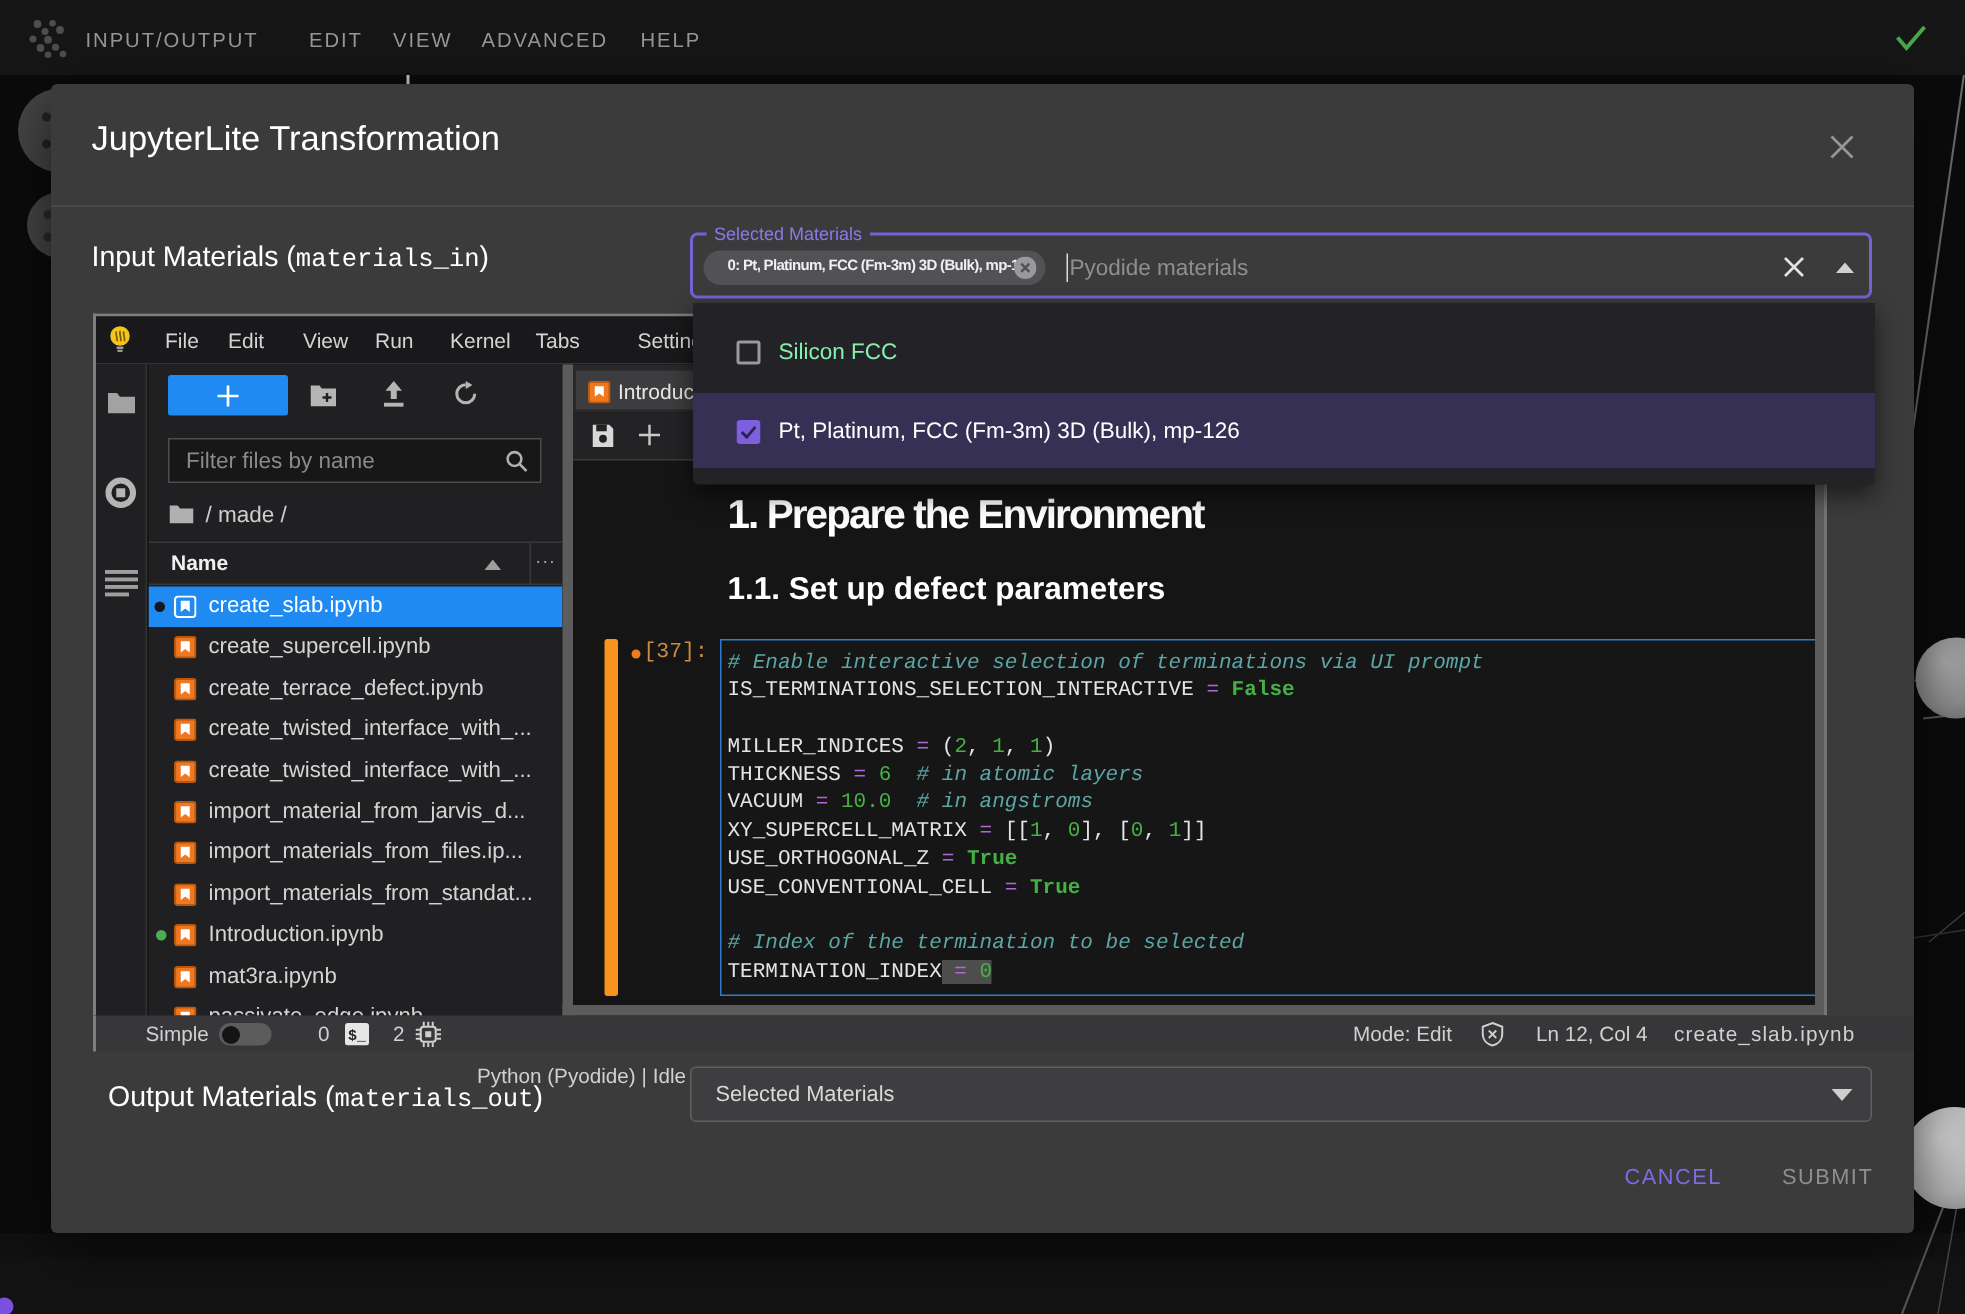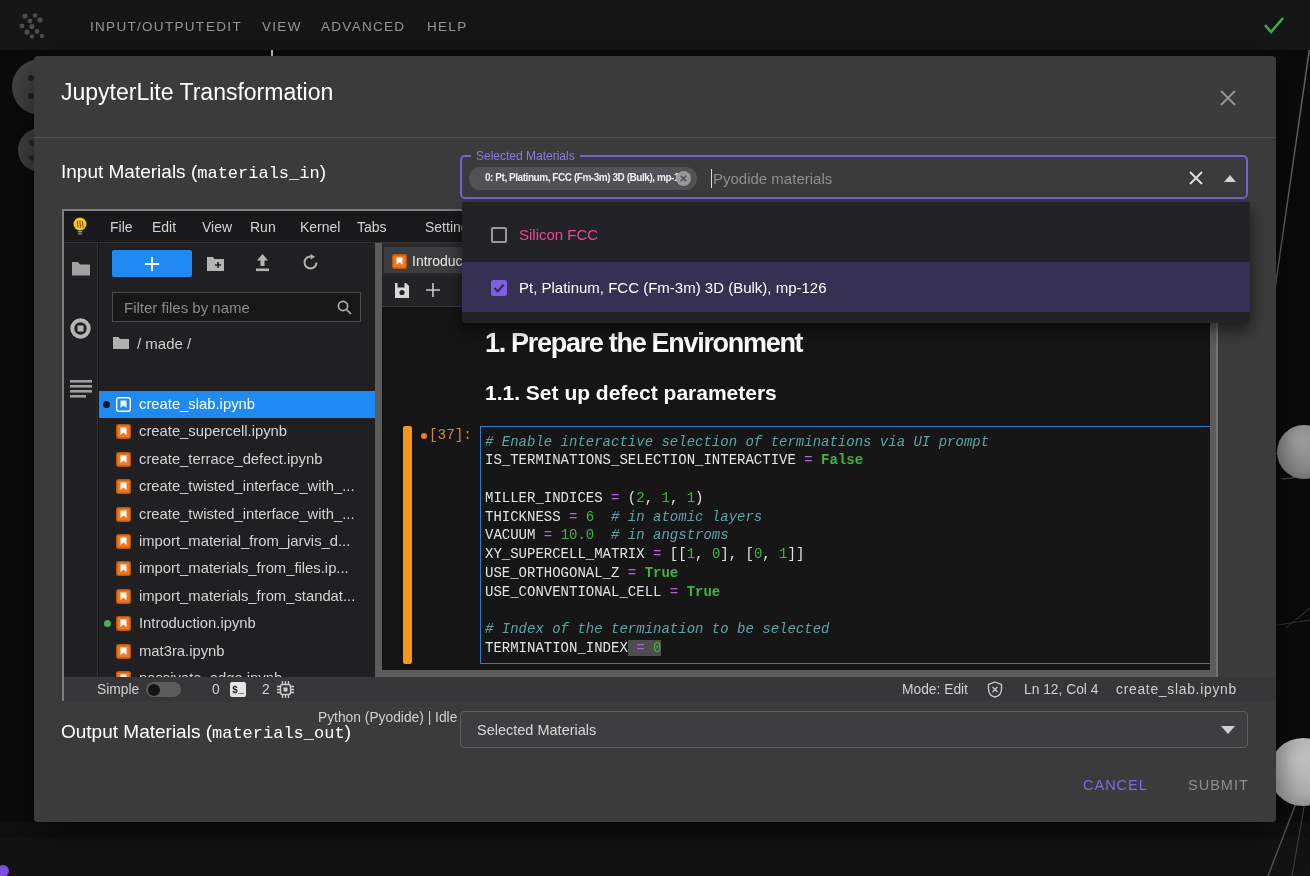--- a/index.html
+++ b/index.html
@@ -73,21 +73,21 @@
       <circle cx="11" cy="8" r="2.4"></circle>
           <circle cx="21" cy="7" r="2.6"></circle>
       <circle cx="3" cy="13" r="2.4"></circle>
           <circle cx="13" cy="13.5" r="2.6"></circle>
       <circle cx="8" cy="19" r="2.6"></circle>
           <circle cx="18" cy="18.5" r="2.4"></circle>
       <circle cx="23" cy="23" r="2.2"></circle>
           <circle cx="13" cy="23.5" r="2.2"></circle>
     </g>
   </svg>
-  <div class="tmenu" style="left:90px;">INPUT/OUTPUT</div>
+  <div class="tmenu" style="left:57px;">INPUT/OUTPUT</div>
   <div class="tmenu" style="left:206px;">EDIT</div>
   <div class="tmenu" style="left:262px;">VIEW</div>
   <div class="tmenu" style="left:321px;">ADVANCED</div>
   <div class="tmenu" style="left:427px;">HELP</div>
   <svg class="ab" style="left:1263px;top:15px;" width="22" height="20" viewBox="0 0 22 20">
     <path d="M2 10 L8 17 L20 3" stroke="#46a94d" stroke-width="2.6" fill="none"></path>
   </svg>
 </div>
 <div id="dialog" class="ab">
   <div class="ab" style="left:27px;top:23px;font-size:23px;color:#fff;">JupyterLite Transformation</div>
@@ -173,20 +173,28 @@
         <div class="ab" style="left:11px;top:6px;font-size:15px;color:#8a8a8a;">Filter files by name</div>
         <svg class="ab" style="left:224px;top:7px;" width="15" height="15" viewBox="0 0 15 15">
           <circle cx="6" cy="6" r="4.6" fill="none" stroke="#b0b0b0" stroke-width="1.7"></circle>
           <path d="M9.5 9.5 L14 14" stroke="#b0b0b0" stroke-width="1.7"></path>
         </svg>
       </div>
       <svg class="ab" style="left:14px;top:93px;" width="16" height="13" viewBox="0 0 16 13">
         <path d="M0 1 h5.5 l1.5 2 h9 v10 h-16 z" fill="#b0b0b0"></path>
       </svg>
       <div class="ab" style="left:38px;top:92px;font-size:15px;color:#cfcfcf;text-align:right;">/ made /</div>
+      <div class="ab" style="left:0;top:118px;width:276px;height:29px;border-top:1px solid #383838;border-bottom:1px solid #383838;box-sizing:border-box;">
+        <div class="ab" style="left:15px;top:5px;font-size:14px;font-weight:bold;color:#f0f0f0;">Name</div>
+        <svg class="ab" style="left:224px;top:11px;" width="11" height="7" viewBox="0 0 11 7">
+              <path d="M5.5 0 L11 7 L0 7 Z" fill="#9e9e9e"></path>
+            </svg>
+        <div class="ab" style="left:254px;top:0;width:1px;height:28px;background:#383838;"></div>
+        <div class="ab" style="left:258px;top:1px;font-size:13px;color:#9e9e9e;letter-spacing:1px;">...</div>
+      </div>
       <div class="frow" style="top:148px;height:27px;background:#1f8af2;color:#fff;">
         <div class="ab" style="left:4px;top:10px;width:7px;height:7px;background:#16161d;border-radius:4px;"></div>
         <svg class="nbico" viewBox="0 0 15 15">
           <rect x="0.7" y="0.7" width="13.6" height="13.6" rx="2" fill="#1f8af2" stroke="#fff" stroke-width="1.4"></rect>
           <path d="M4.5 3.5 h6 v7.5 l-3 -2.4 l-3 2.4 z" fill="#fff"></path>
         </svg>
         <div class="lbl">create_slab.ipynb</div>
       </div>
       <div class="frow" style="top:175.4px;">
         <svg class="nbico" viewBox="0 0 15 15">
@@ -329,33 +337,33 @@
     <div class="stxt" style="left:254px;margin-top:28px;">Python (Pyodide) | Idle</div>
     <div class="stxt" style="left:838px;">Mode: Edit</div>
     <svg class="ab" style="left:923px;top:4px;" width="16" height="17" viewBox="0 0 16 17">
       <path d="M8 1 L14.5 3.5 V8 C14.5 12.5 11.5 15.2 8 16 C4.5 15.2 1.5 12.5 1.5 8 V3.5 Z" fill="none" stroke="#cfcfcf" stroke-width="1.3"></path>
       <path d="M5.5 6 L10.5 11 M10.5 6 L5.5 11" stroke="#cfcfcf" stroke-width="1.2"></path>
     </svg>
     <div class="stxt" style="left:960px;">Ln 12, Col 4</div>
     <div class="stxt" style="left:1052px;letter-spacing:0.75px;">create_slab.ipynb</div>
   </div>
 
-  <div class="ab" style="left:27px;top:665px;font-size:19px;color:#fff;">Output Materials (<span class="mono" style="font-size:17px;">materials_out</span>)</div>
+  <div class="ab" style="left:38px;top:665px;font-size:19px;color:#fff;">Output Materials (<span class="mono" style="font-size:17px;">materials_out</span>)</div>
   <div class="ab" style="left:426px;top:655px;width:788px;height:37px;background:#3e3e41;border:1px solid #606060;border-radius:4px;box-sizing:border-box;">
     <div class="ab" style="left:16px;top:10px;font-size:14.5px;color:#d9d9d9;">Selected Materials</div>
     <svg class="ab" style="left:760px;top:14px;" width="14" height="8" viewBox="0 0 14 8">
       <path d="M0 0 L14 0 L7 8 Z" fill="#cfcfcf"></path>
     </svg>
   </div>
   <div class="ab" style="left:1049px;top:721px;font-size:14.5px;letter-spacing:1px;color:#7d6be0;font-weight:500;">CANCEL</div>
   <div class="ab" style="left:1154px;top:721px;font-size:14.5px;letter-spacing:1px;color:#8f8f8f;font-weight:500;">SUBMIT</div>
 
   <div class="ab" style="left:428px;top:146px;width:788px;height:121px;background:#232327;border-radius:0 0 4px 4px;box-shadow:0 7px 16px rgba(0,0,0,.55);">
     <div class="ab" style="left:29px;top:25px;width:16px;height:16px;border:2px solid #9a9a9a;border-radius:2px;box-sizing:border-box;"></div>
-    <div class="ab" style="left:57px;top:24px;font-size:15px;color:#ec4899;">Silicon FCC</div>
+    <div class="ab" style="left:57px;top:24px;font-size:15px;color:#86efac;">Silicon FCC</div>
     <div class="ab" style="left:0;top:60px;width:788px;height:50px;background:#373055;">
       <svg class="ab" style="left:29px;top:18px;" width="16" height="16" viewBox="0 0 16 16">
         <rect x="0" y="0" width="16" height="16" rx="2.5" fill="#7e5fe0"></rect>
         <path d="M3.5 8 L6.8 11.4 L12.6 4.6" stroke="#2b2452" stroke-width="1.9" fill="none"></path>
       </svg>
       <div class="ab" style="left:57px;top:17px;font-size:15px;color:#fff;">Pt, Platinum, FCC (Fm-3m) 3D (Bulk), mp-126</div>
     </div>
   </div>
 </div>
 </div>

